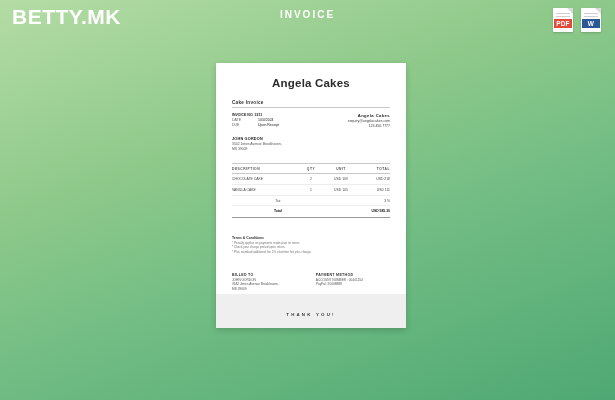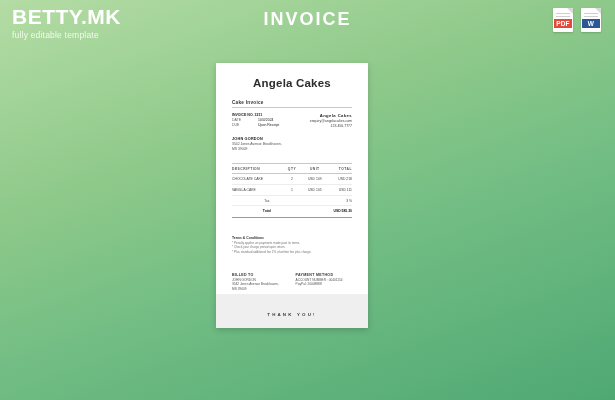--- a/index.html
+++ b/index.html
@@ -37,21 +37,21 @@
     line-height: 12px;
     margin-top: 4px;
     letter-spacing: 0.2px;
   }
   .page-heading {
     position: absolute;
     left: 0; right: 0;
     top: 9px;
     text-align: center;
     color: #ffffff;
-    font-size: 18px;
+    font-size: 10px;
     font-weight: bold;
     letter-spacing: 2px;
   }
   .file-icons {
     position: absolute;
     right: 14px;
     top: 8px;
     display: flex;
     gap: 8px;
     align-items: flex-start;
@@ -94,21 +94,21 @@
     height: 1px;
     background: #cfcfcf;
     margin-bottom: 2px;
   }
 
   
   .sheet-wrap {
     position: absolute;
     left: 216px;
     top: 63px;
-    width: 152px;
+    width: 190px;
     height: 265px;
   }
   .sheet {
     width: 100%;
     height: 100%;
     background: #ffffff;
     box-shadow: 0 2px 6px rgba(0,0,0,0.18);
     position: relative;
     padding: 0;
   }
@@ -281,21 +281,20 @@
     font-weight: bold;
   }
 </style>
 </head>
 <body>
 
 <div class="topbar">
 
   <div class="brand">
     <div class="brand-name">BETTY.MK</div>
-    <div class="brand-sub">fully editable template</div>
   </div>
 
   <div class="page-heading">INVOICE</div>
 
   <div class="file-icons">
     <div class="file-icon pdf">
       <div class="fold"></div>
       <div class="lines">
           <i></i>
           <i></i>

